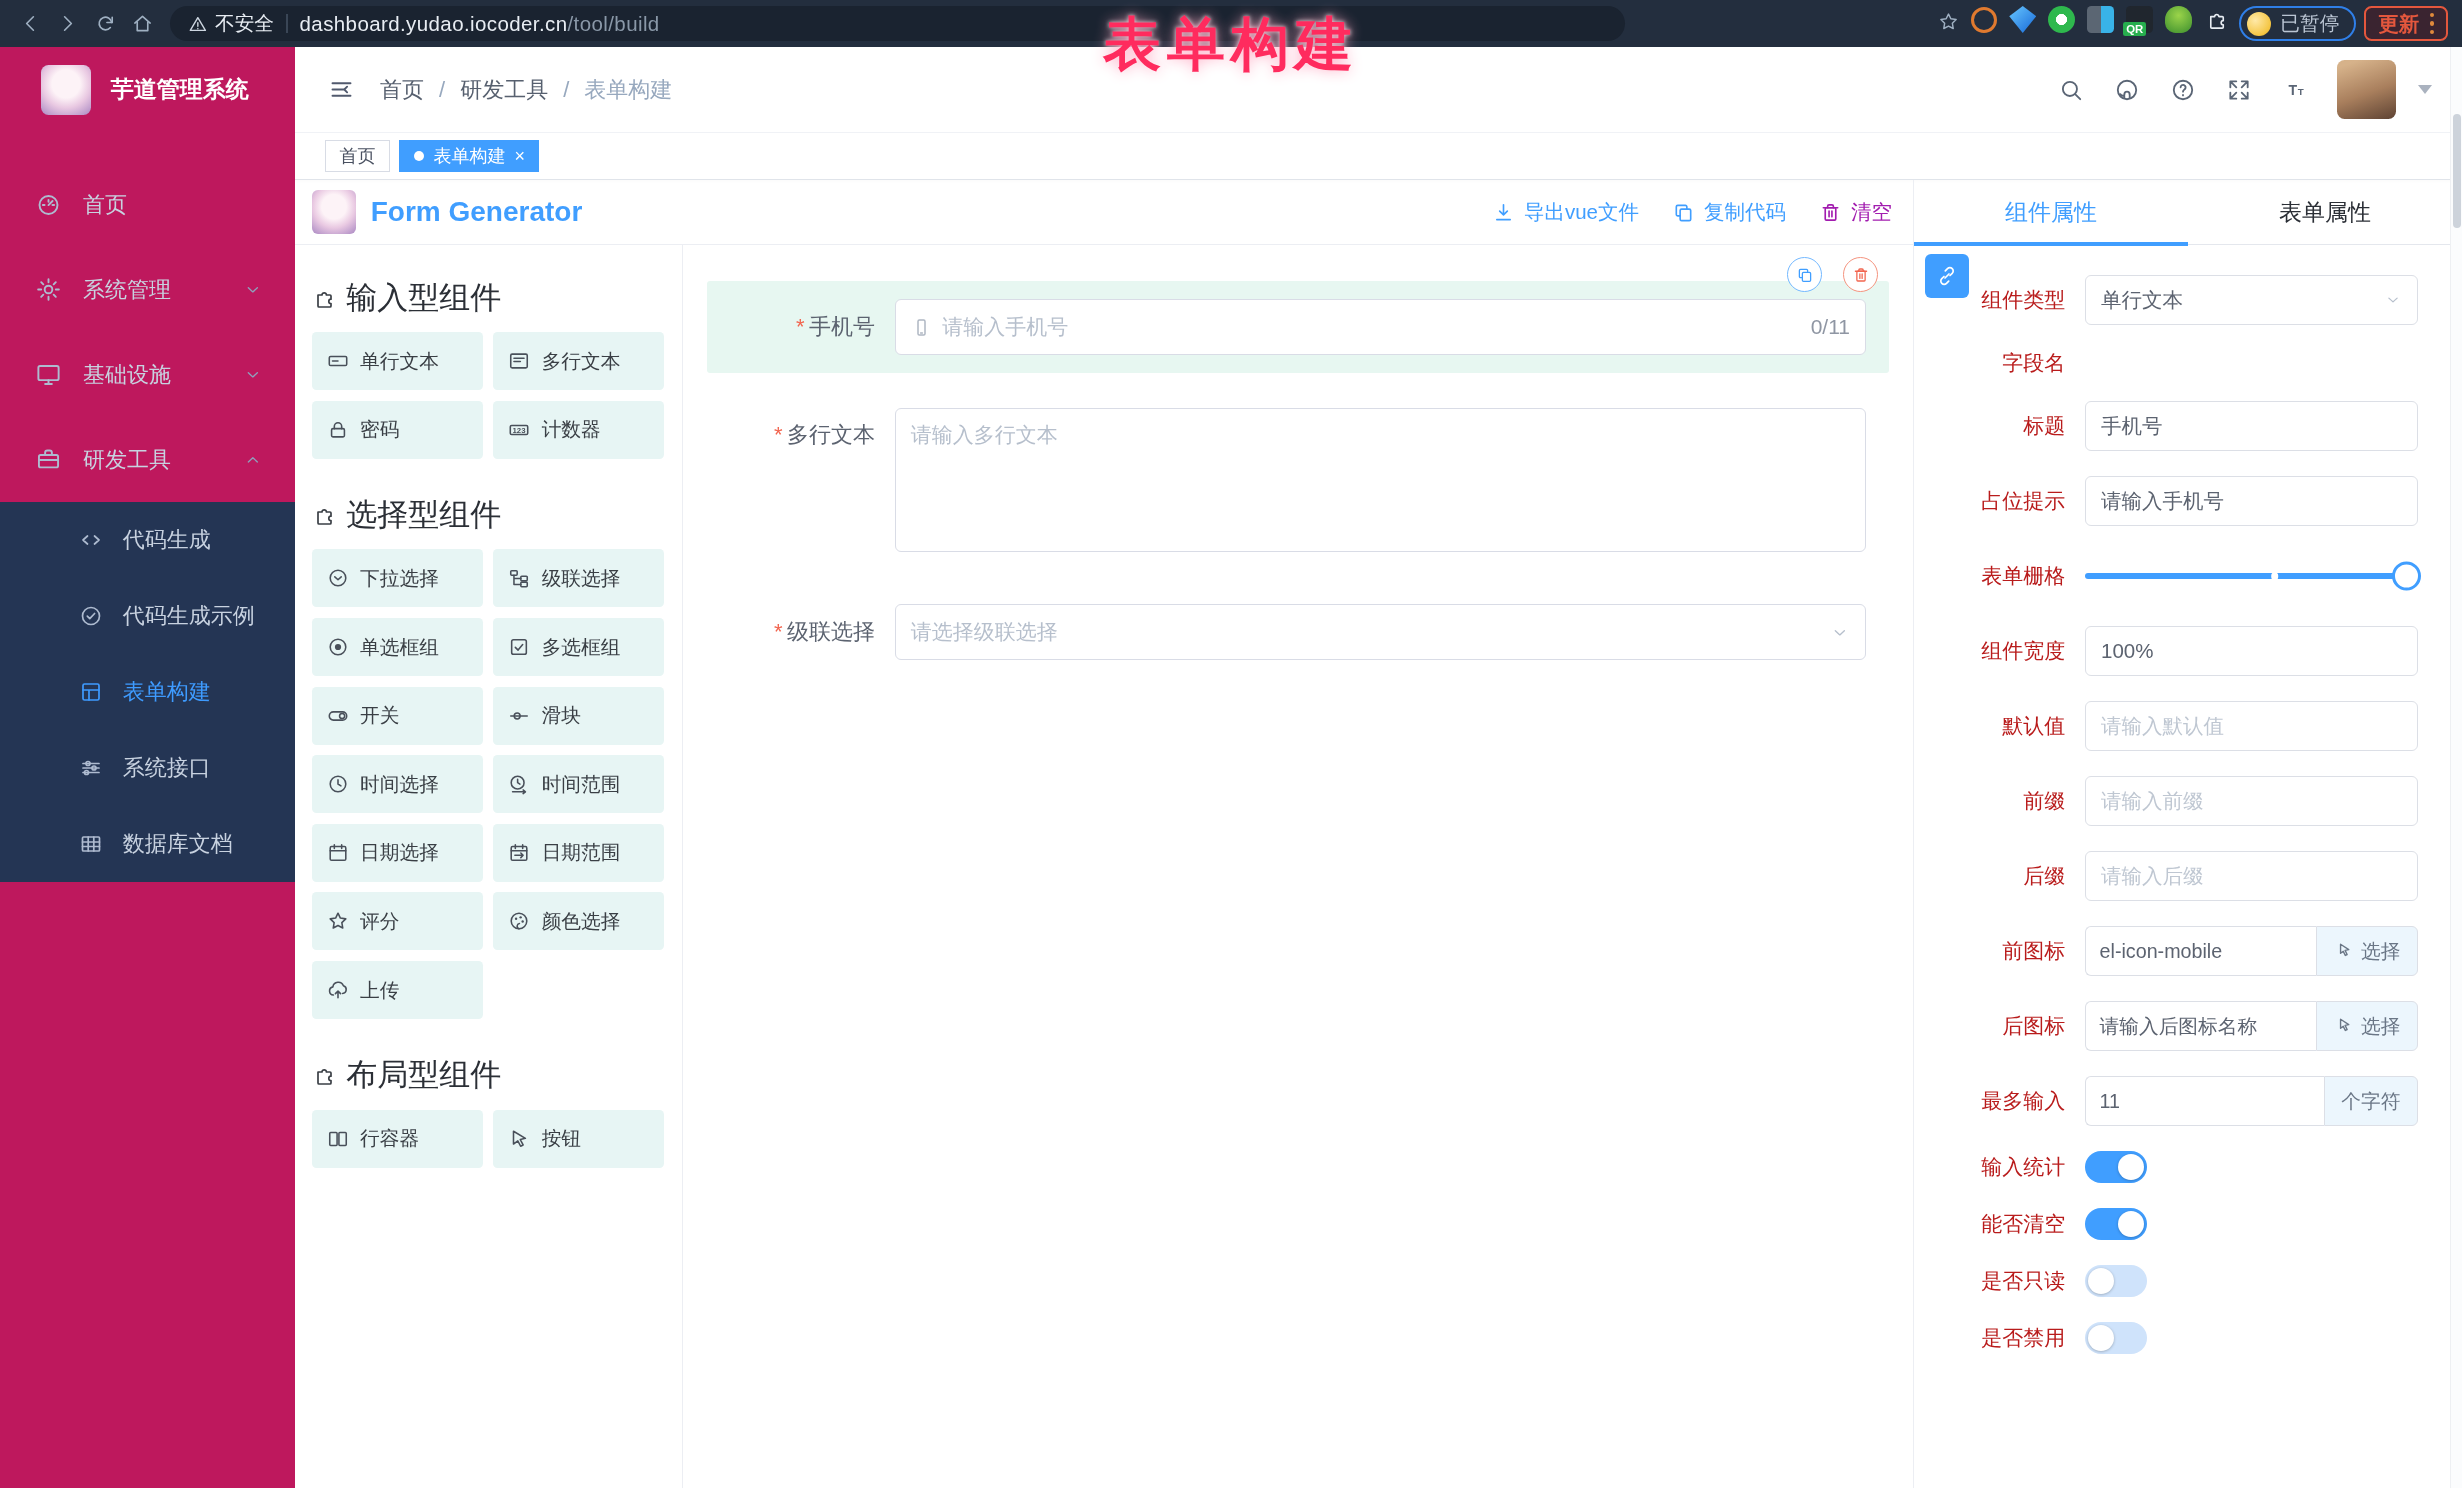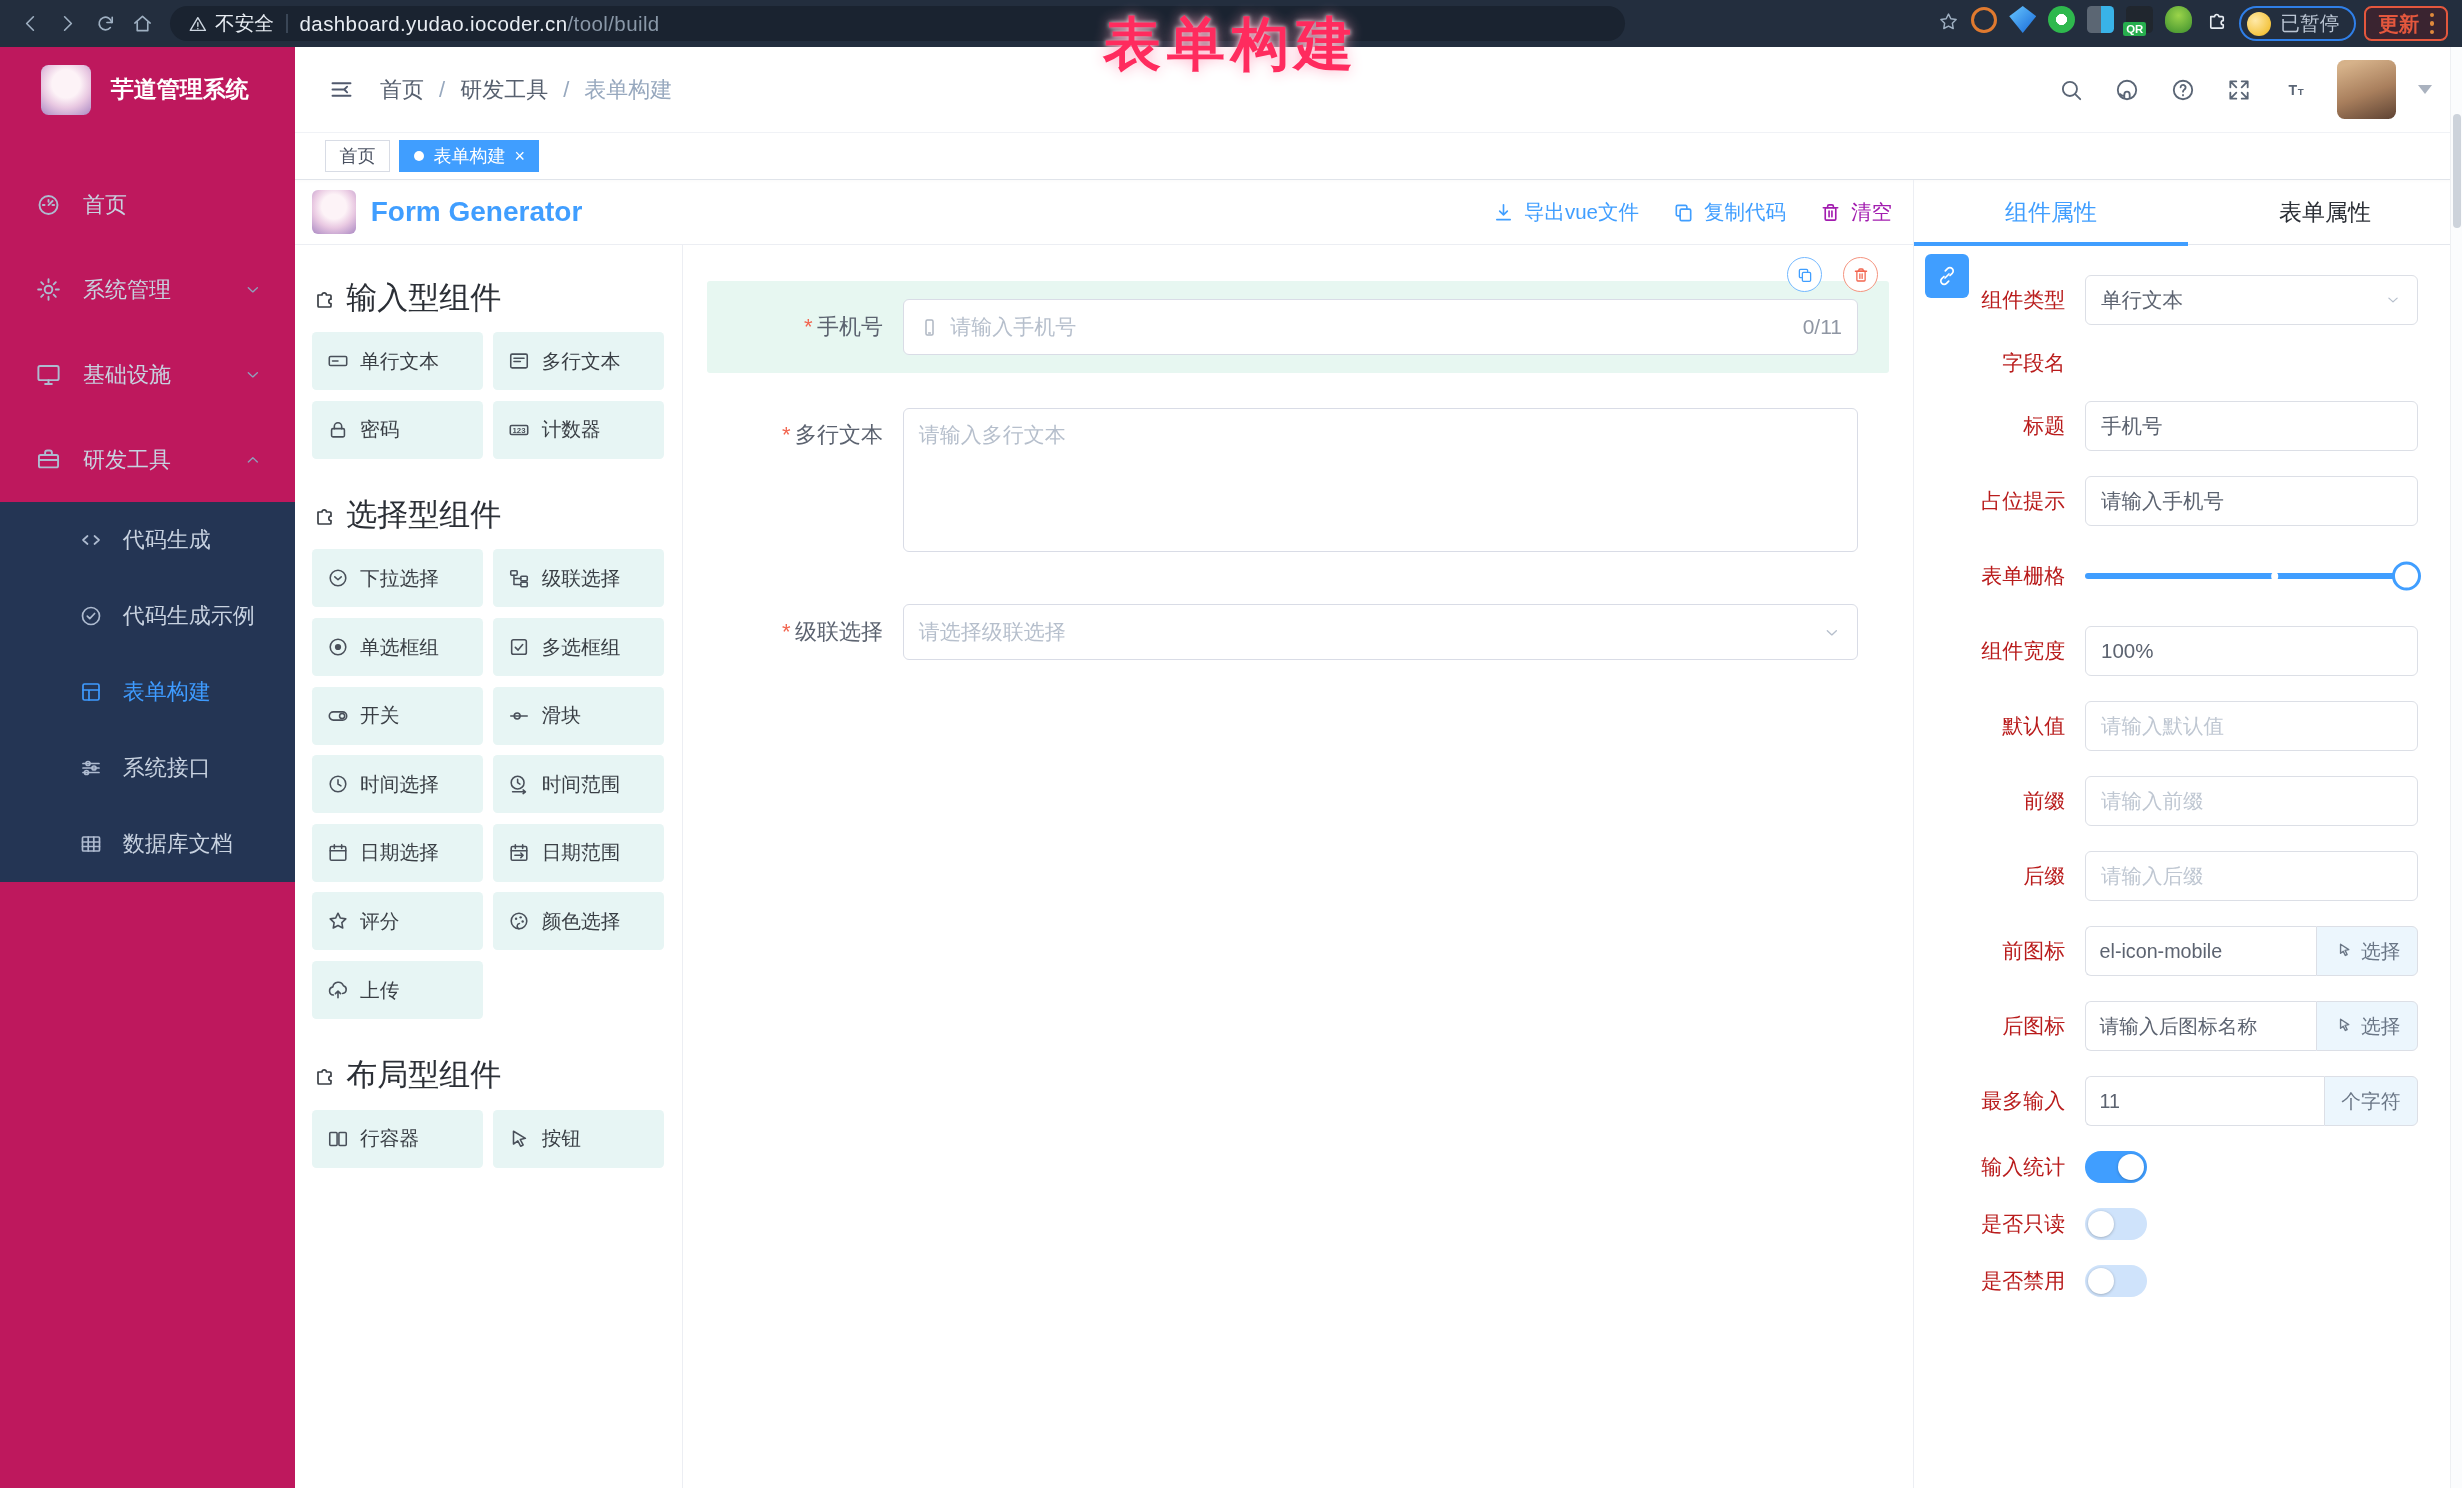--- a/index.html
+++ b/index.html
@@ -102,21 +102,21 @@
   .group{margin-bottom:35px}
   .group+.group{margin-top:7.6px}
 
   .canvas{flex:1;position:relative;padding:36px 24px 0 24px;min-width:0}
   .canvas-actions{position:absolute;top:12px;right:35px;display:flex;gap:21px;z-index:2}
   .circle-btn{width:35px;height:35px;border-radius:50%;border:1.5px solid;display:flex;align-items:center;justify-content:center;background:#fff;cursor:pointer}
   .circle-btn .icon{width:18px;height:18px}
   .circle-btn.copy{color:#409eff;border-color:#74b9ff}
   .circle-btn.del{color:#f2654f;border-color:#f5947f}
 
-  .field-row{display:flex;align-items:flex-start;padding:18px 31px;border-radius:3px;margin-bottom:16.7px;cursor:pointer}
+  .field-row{display:flex;align-items:flex-start;padding:18px 23px;border-radius:3px;margin-bottom:16.7px;cursor:pointer}
   .field-row.selected{background:#e7f7f1}
   .f-label{width:145px;text-align:right;font-size:22px;color:#5c6370;padding-top:13.6px;flex-shrink:0;line-height:1.3}
   .req{color:#f2654f;margin-right:4.5px}
   .f-ctrl{flex:1;margin-left:19.7px;min-width:0}
   .ctrl-box{border:0.8px solid #d9dce6;border-radius:6px;background:#fff;display:flex;align-items:center;padding:0 15px;gap:10.6px;font-size:21px;color:#b6bfcc}
   .ctrl-input{height:56px}
   .ctrl-input .icon{width:21px;height:21px;color:#aeb6c2}
   .counter{margin-left:auto;font-size:21px;color:#8f96a3}
   .ctrl-textarea{height:144px;align-items:flex-start;padding-top:12px}
   .ctrl-select{height:56px}
@@ -881,20 +881,28 @@
             </div>
             <div class="prop-row">
               <div class="prop-label">输入统计</div>
               <div class="prop-ctrl">
                 <div class="sw on">
                   <span class="knob"></span>
                 </div>
               </div>
             </div>
             <div class="prop-row">
+              <div class="prop-label">能否清空</div>
+              <div class="prop-ctrl">
+                <div class="sw on">
+                  <span class="knob"></span>
+                </div>
+              </div>
+            </div>
+            <div class="prop-row">
               <div class="prop-label">是否只读</div>
               <div class="prop-ctrl">
                 <div class="sw off">
                   <span class="knob"></span>
                 </div>
               </div>
             </div>
             <div class="prop-row">
               <div class="prop-label">是否禁用</div>
               <div class="prop-ctrl">

